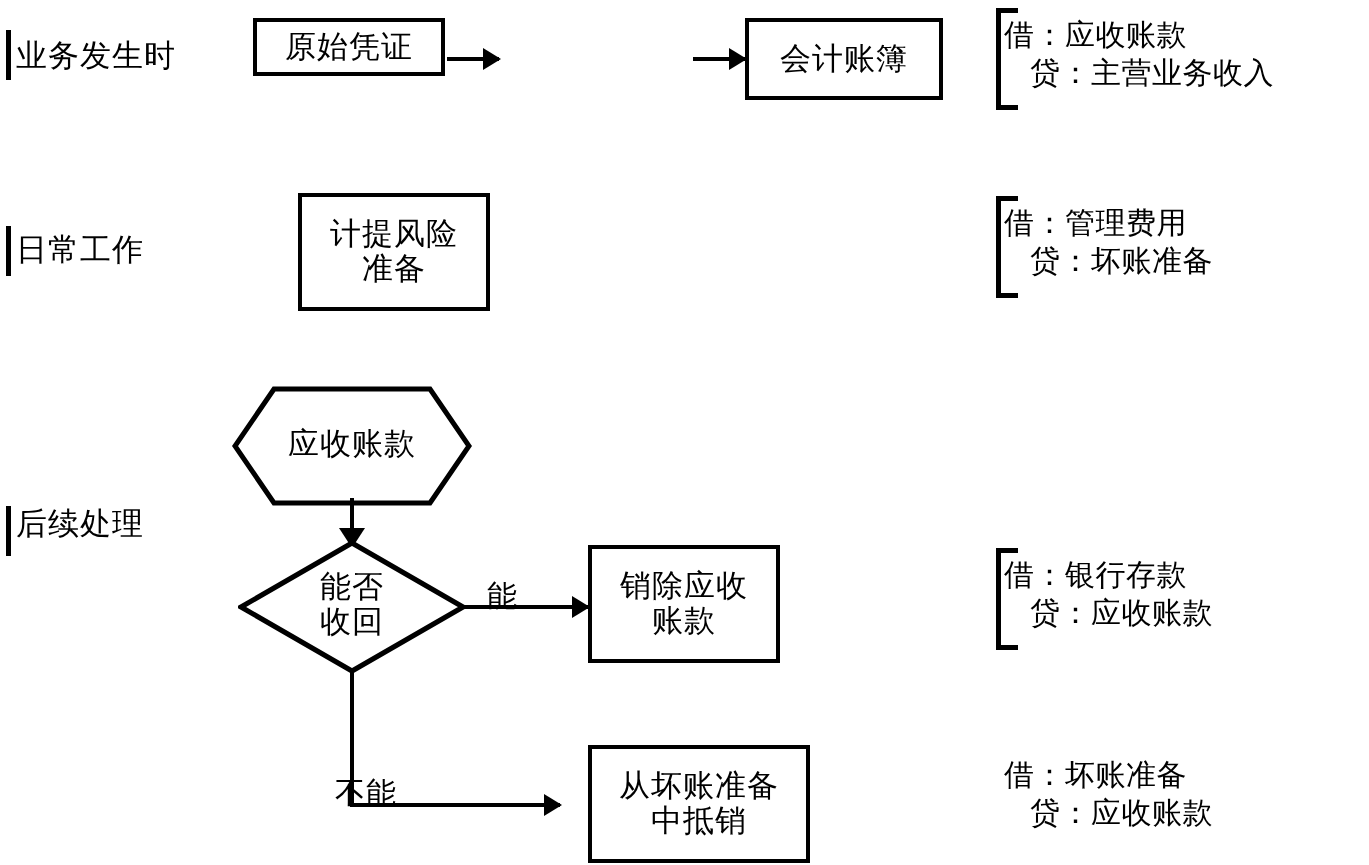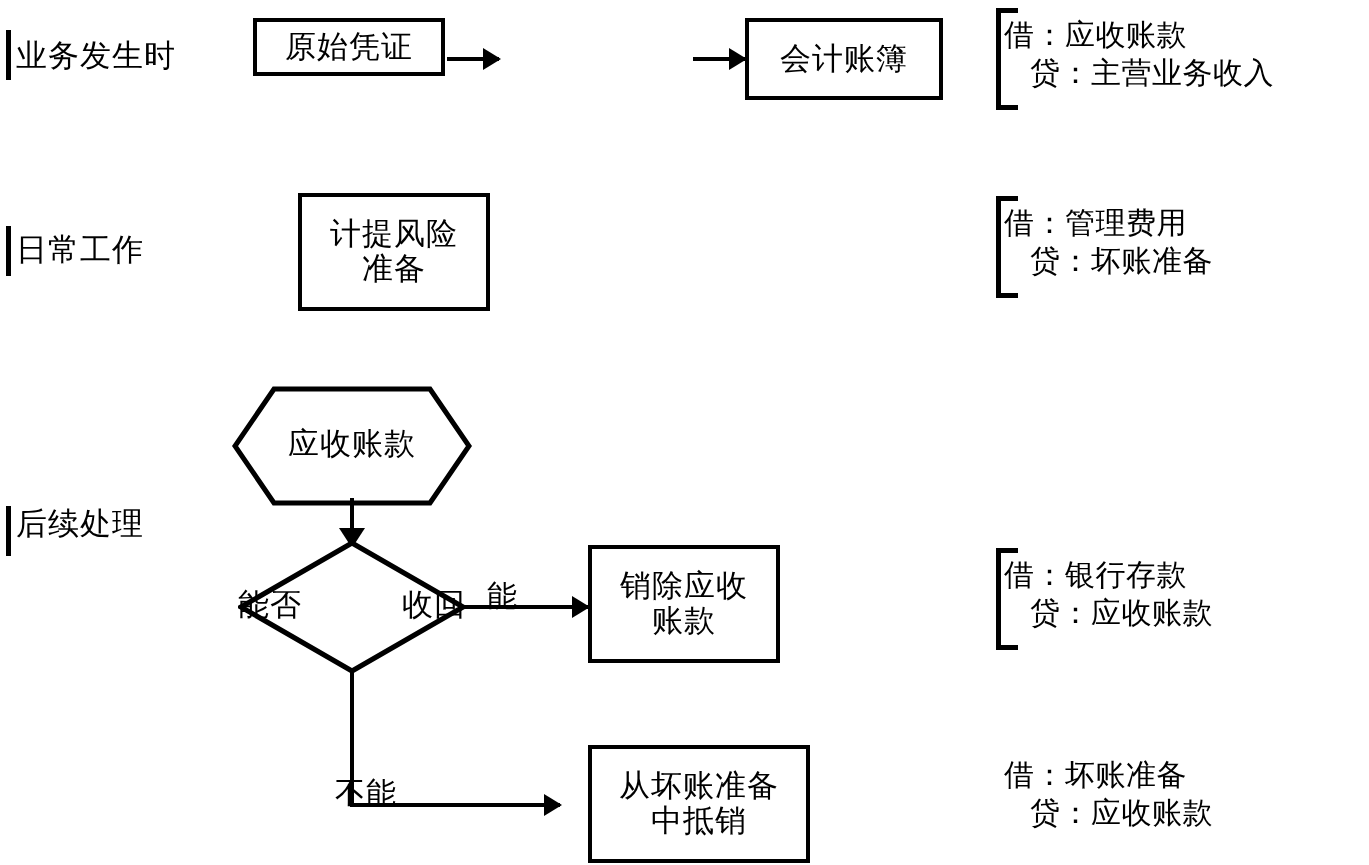--- a/index.html
+++ b/index.html
@@ -175,21 +175,21 @@
     </svg>
     <div class="shape-text">应收账款</div>
   </div>
 
   <div class="arrow-v" style="left:350px; top:498px; height:48px;"></div>
 
   <div class="diawrap" style="left:238px; top:540px; width:228px; height:134px;">
     <svg width="228" height="134" viewBox="0 0 228 134">
       <polygon points="114,3 225,67 114,131 3,67" fill="#ffffff" stroke="#000000" stroke-width="5"></polygon>
     </svg>
-    <div class="shape-text" style="justify-content:space-between;">
+    <div class="shape-text" style="flex-direction:column;">
       <span>能否</span>
       <span>收回</span>
     </div>
   </div>
 
   <div class="arrow-h" style="left:464px; top:605px; width:124px;"></div>
   <div class="edge-label" style="left:487px; top:581px;">能</div>
 
   <div class="abs box" style="left:588px; top:545px; width:192px; height:118px; flex-direction:column;">
     <span>销除应收</span>

